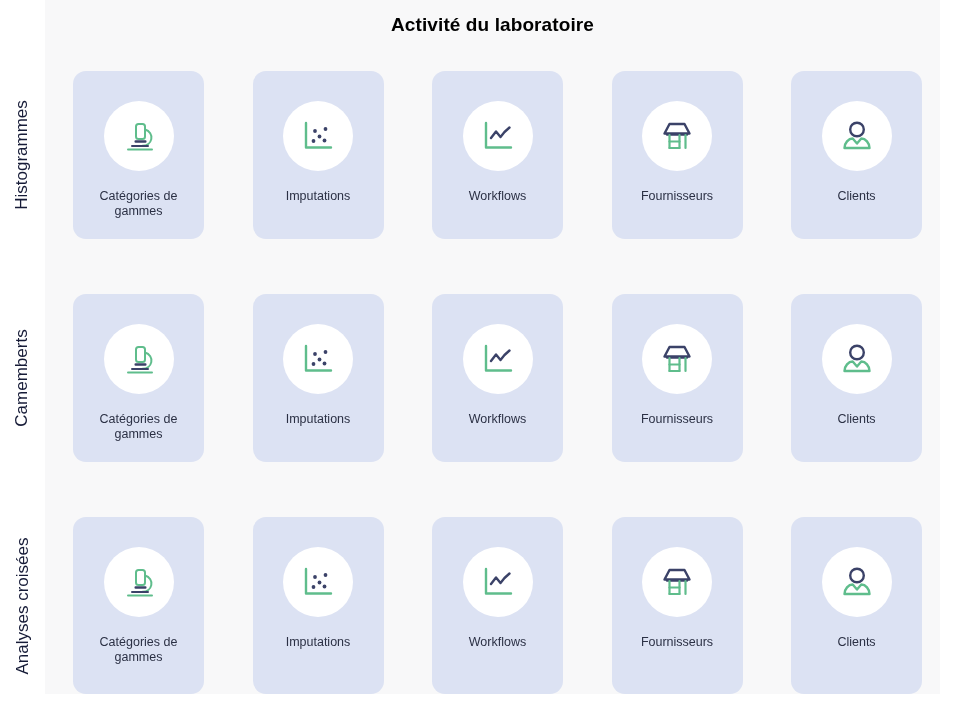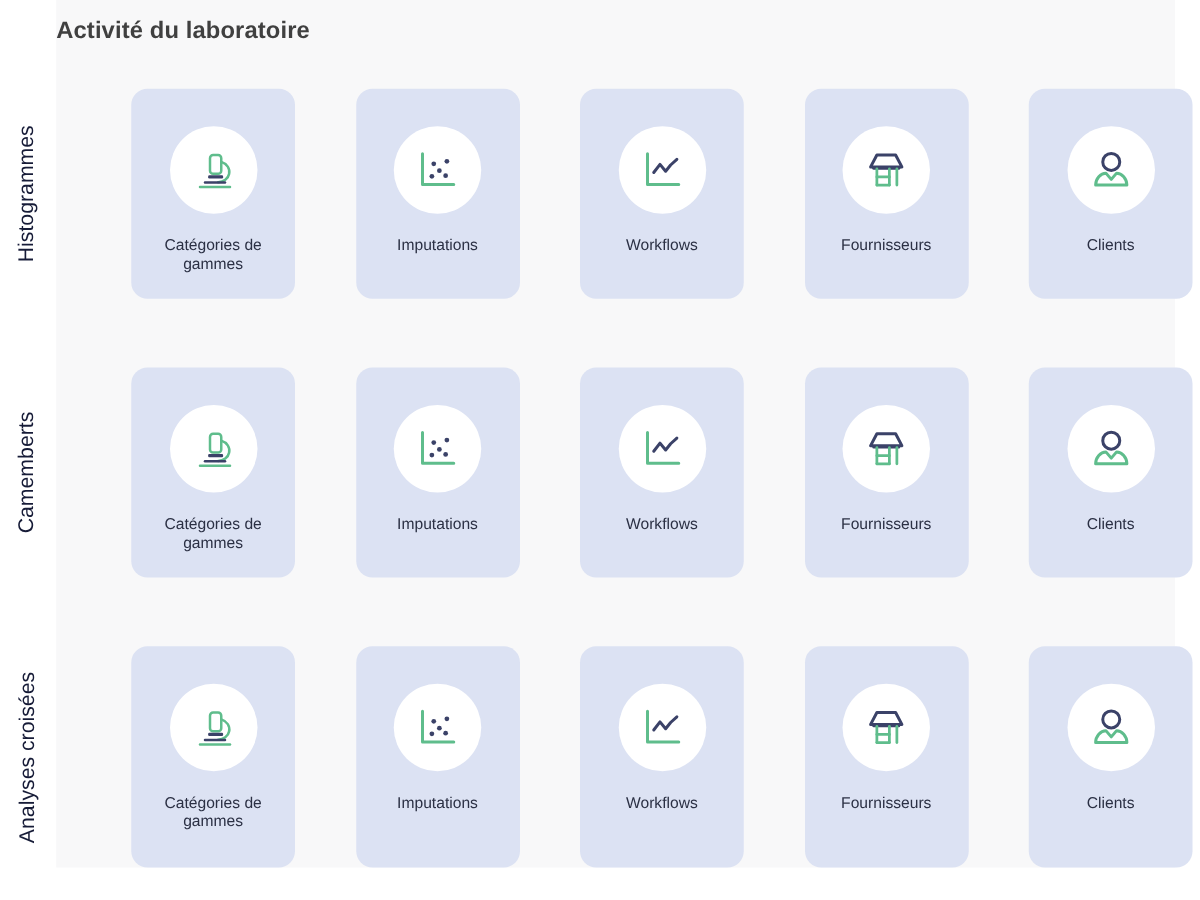--- a/index.html
+++ b/index.html
@@ -27,24 +27,24 @@
     width: 895px;
     height: 694px;
     background: #f8f8f9;
   }
 
   #page-title {
     position: absolute;
     left: 45px;
     top: 14px;
     width: 895px;
-    text-align: left;
+    text-align: center;
     font-size: 19px;
     font-weight: bold;
-    color: #404040;
+    color: #000000;
     letter-spacing: 0.1px;
   }
 
   
   .row-axis-label {
     position: absolute;
     left: 0;
     width: 44px;
     color: #161b37;
     font-size: 17px;
@@ -61,21 +61,20 @@
   #axis-row-1 { top: 294px; height: 168px; }
   #axis-row-2 { top: 517px; height: 177px; }
 
   
   .grid-row {
     position: absolute;
     left: 73px;
     width: 849px;
     display: flex;
     justify-content: space-between;
-    margin-left: 32px;
   }
   #grid-row-0 { top: 71px;  height: 168px; }
   #grid-row-1 { top: 294px; height: 168px; }
   #grid-row-2 { top: 517px; height: 177px; }
 
   .card {
     width: 131px;
     height: 100%;
     background: #dce2f3;
     border-radius: 13px;

